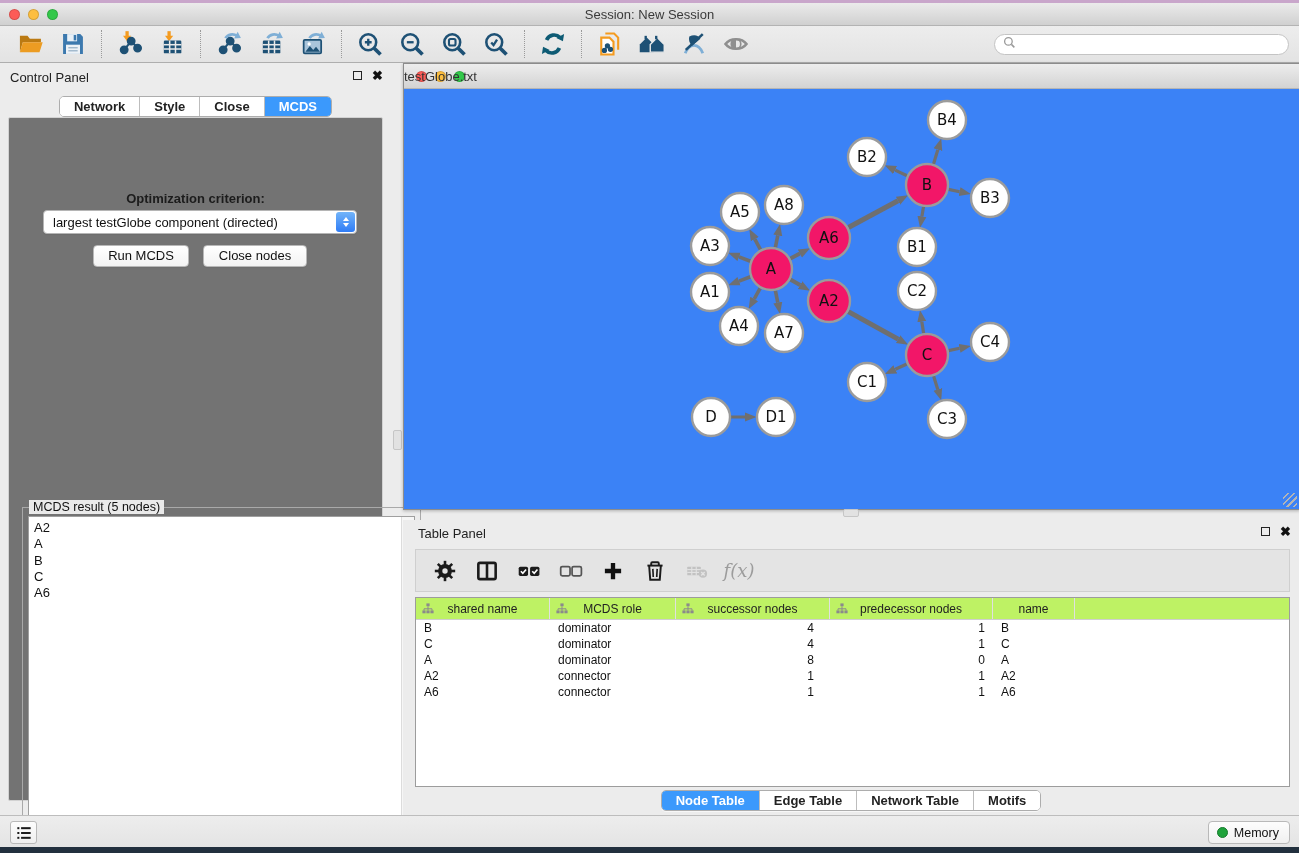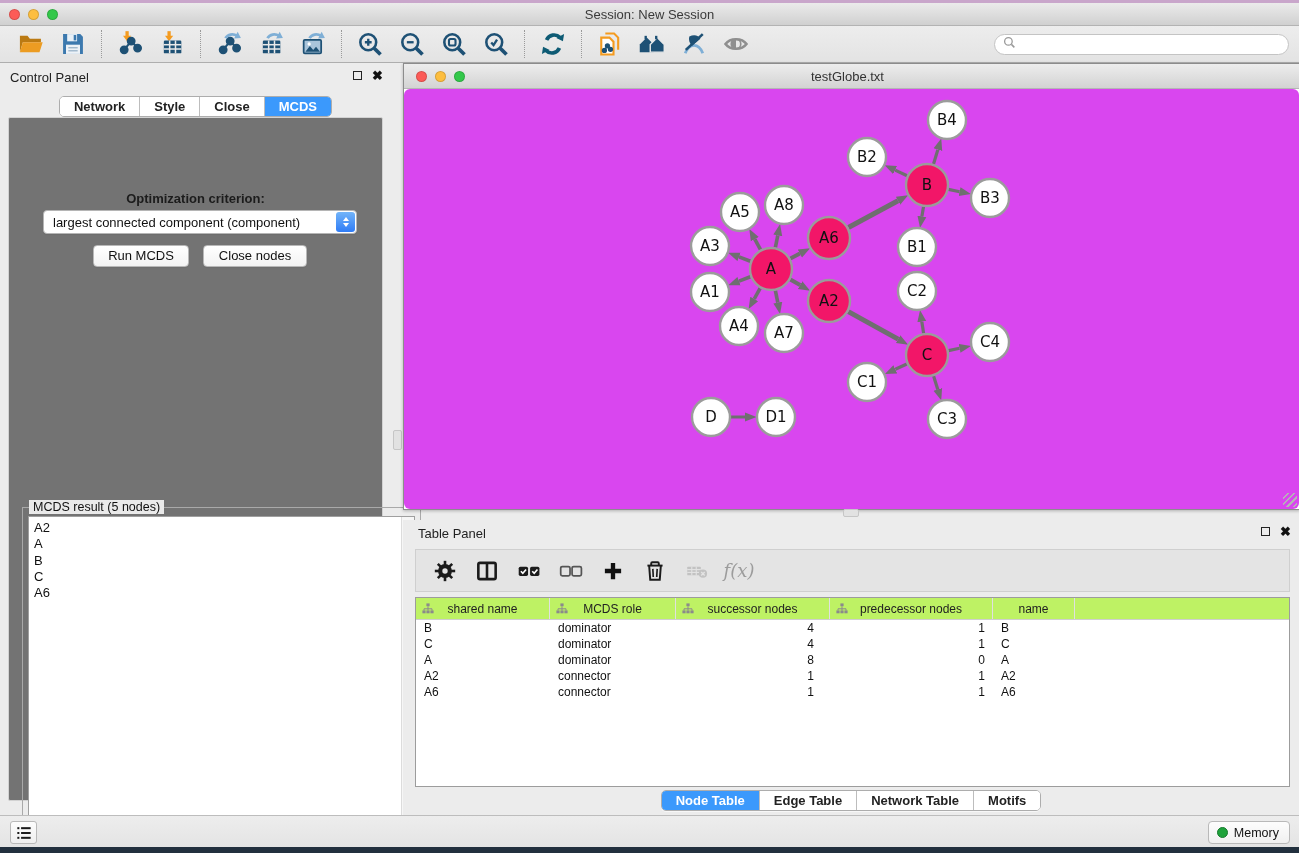--- a/index.html
+++ b/index.html
@@ -80,22 +80,22 @@
   
   .v-grip { position:absolute; left:393px; top:430px; width:9px; height:20px; background:#e2e2e2; border:1px solid #c6c6c6; border-radius:2px; }
   .h-grip { position:absolute; left:843px; top:509px; width:16px; height:8px; background:#e2e2e2; border:1px solid #c6c6c6; border-radius:2px; }
   
   .network-window {
     position:absolute; left:403px; top:63px; width:897px; height:447px;
     border:1px solid #8c8c8c; background:#fff; box-shadow:0 1px 3px rgba(0,0,0,.25);
   }
   .net-titlebar { position:relative; height:25px; background:linear-gradient(#ededed,#d3d3d3); border-bottom:1px solid #b5b5b5; }
   .net-titlebar .lights { top:7px; left:12px; }
-  .net-titlebar .title { position:absolute; left:0; right:8px; top:5px; text-align:center; color:#333; }
-  .net-canvas { position:absolute; left:0; top:25px; right:0; bottom:0; background:#d946ef; overflow:hidden;border-radius:6px; }
+  .net-titlebar .title { position:absolute; left:0; right:8px; top:5px; text-align:left; color:#333; }
+  .net-canvas { position:absolute; left:0; top:25px; right:0; bottom:0; background:#3b82f6; overflow:hidden; }
   .resize-grip { position:absolute; right:2px; bottom:2px; width:14px; height:14px;
     background:repeating-linear-gradient(135deg, transparent 0 3px, #b5b5b5 3px 4.5px); }
   
   .table-panel { position:absolute; left:403px; top:520px; width:896px; height:295px; background:#ececec; }
   .tp-head { position:relative; height:26px; }
   .tp-head .panel-title { position:absolute; left:15px; top:6px; color:#222; }
   .tp-toolbar {
     position:absolute; left:12px; top:29px; width:875px; height:43px;
     background:#e4e4e4; border:1px solid #cfcfcf; display:flex; align-items:center; padding-left:10px; gap:4px;
   }
@@ -321,21 +321,21 @@
         <div class="seg-control" id="cpTabs">
           <span class="seg">Network</span>
           <span class="seg">Style</span>
           <span class="seg">Close</span>
           <span class="seg active">MCDS</span>
         </div>
       </div>
     <div class="cp-content">
       <div class="opt-label">Optimization criterion:</div>
       <div class="mac-select">
-        <span>largest connected component (component)</span>
+        <span>largest testGlobe component (directed)</span>
         <span class="select-stepper">
             <span class="tri-up"></span>
             <span class="tri-down"></span>
           </span>
       </div>
       <div class="mac-btn" style="left:84px; top:127px; width:96px;">Run MCDS</div>
       <div class="mac-btn" style="left:194px; top:127px; width:104px;">Close nodes</div>
       <div class="result-box">
         <span class="result-legend">MCDS result (5 nodes)</span>
         <div class="result-list">

